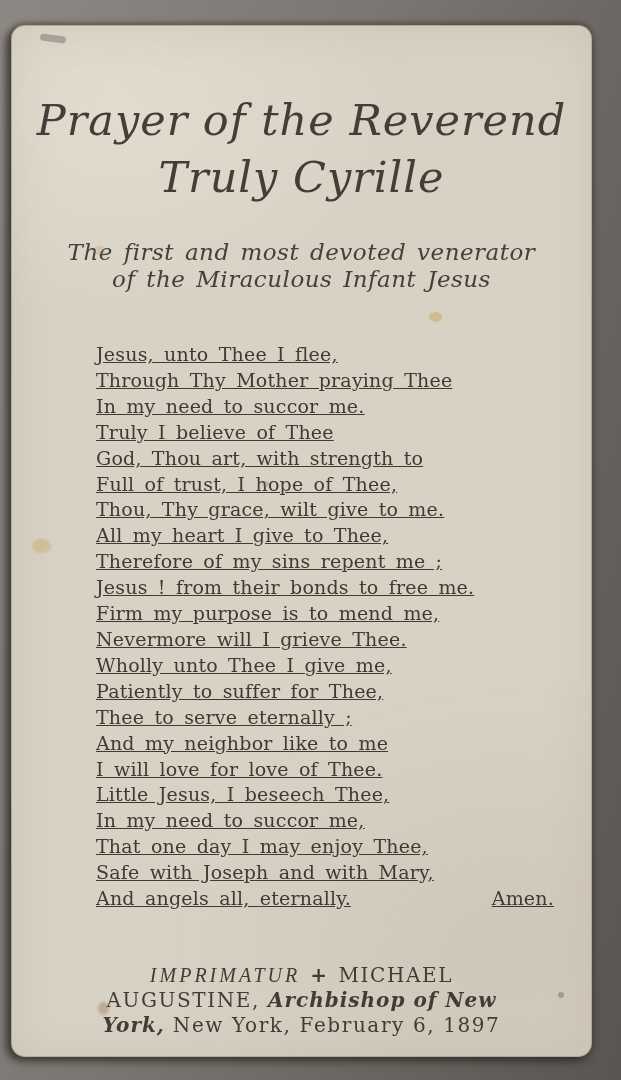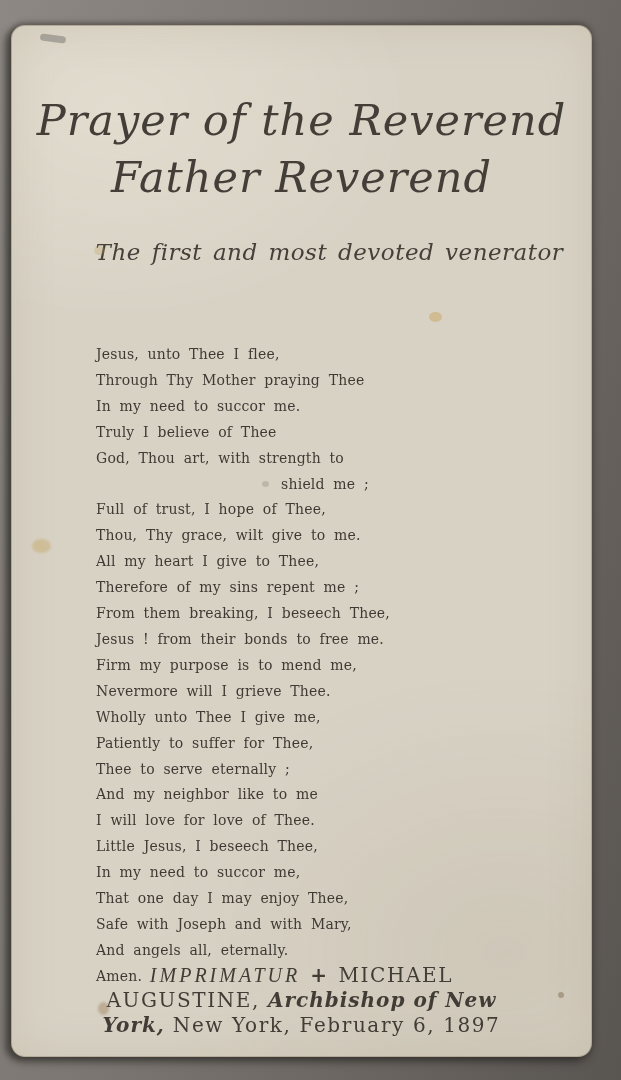--- a/index.html
+++ b/index.html
@@ -43,32 +43,32 @@
   }
   .subtitle{
     position:absolute;top:213px;left:0;width:100%;
     text-align:center;
     font-style:italic;
     font-size:23px;
     line-height:27px;
     letter-spacing:0.5px;
     word-spacing:3px;
     color:#45403a;
-    margin-left:28px;
   }
   .prayer{
     position:absolute;top:316px;left:84px;width:458px;
-    font-size:14px;
+    font-size:19px;
     line-height:25.9px;
     letter-spacing:0.2px;
     word-spacing:4px;
+    text-decoration:underline;
   }
   .pline{white-space:nowrap;}
   .pline.cent{text-align:center;white-space:normal;}
-  .amen-row{display:flex;justify-content:space-between;align-items:baseline;flex-direction:column;}
+  .amen-row{display:flex;justify-content:space-between;align-items:baseline;}
   .imprimatur{
     position:absolute;top:937px;left:0;width:100%;
     text-align:center;
     font-size:20px;
     line-height:25px;
     letter-spacing:1.6px;
     color:#413c36;
   }
   .imp-word{font-style:italic;letter-spacing:3px;font-family:Liberation Serif, serif;}
   .imp-it{font-style:italic;letter-spacing:1px;font-weight:bold;}
@@ -83,40 +83,39 @@
   .stain-7{left:250px;top:455px;width:7px;height:6px;border-radius:50%;background:rgba(130,120,100,0.30);}
 </style>
 </head>
 <body>
 
 <div class="scene">
   <div class="card">
 
     <h1 class="title">
       <div>Prayer of the Reverend</div>
-      <div>Father Reverend</div>
+      <div>Truly Cyrille</div>
     </h1>
 
     <div class="subtitle">
         <div>The first and most devoted venerator</div>
+        <div>of the Miraculous Infant Jesus</div>
       </div>
 
     <div class="prayer">
       <div>
           <div class="pline">Jesus, unto Thee I flee,</div>
           <div class="pline">Through Thy Mother praying Thee</div>
           <div class="pline">In my need to succor me.</div>
           <div class="pline">Truly I believe of Thee</div>
           <div class="pline">God,  Thou  art,  with  strength  to</div>
-          <div class="pline cent">shield me ;</div>
           <div class="pline">Full of trust, I hope of Thee,</div>
           <div class="pline">Thou, Thy grace, wilt give to me.</div>
           <div class="pline">All my heart I give to Thee,</div>
           <div class="pline">Therefore of my sins repent me ;</div>
-          <div class="pline">From them breaking, I beseech Thee,</div>
           <div class="pline">Jesus ! from their bonds to free me.</div>
           <div class="pline">Firm my purpose is to mend me,</div>
           <div class="pline">Nevermore will I grieve Thee.</div>
           <div class="pline">Wholly unto Thee I give me,</div>
           <div class="pline">Patiently to suffer for Thee,</div>
           <div class="pline">Thee to serve eternally ;</div>
           <div class="pline">And my neighbor like to me</div>
           <div class="pline">I will love for love of Thee.</div>
           <div class="pline">Little Jesus, I beseech Thee,</div>
           <div class="pline">In my need to succor me,</div>

